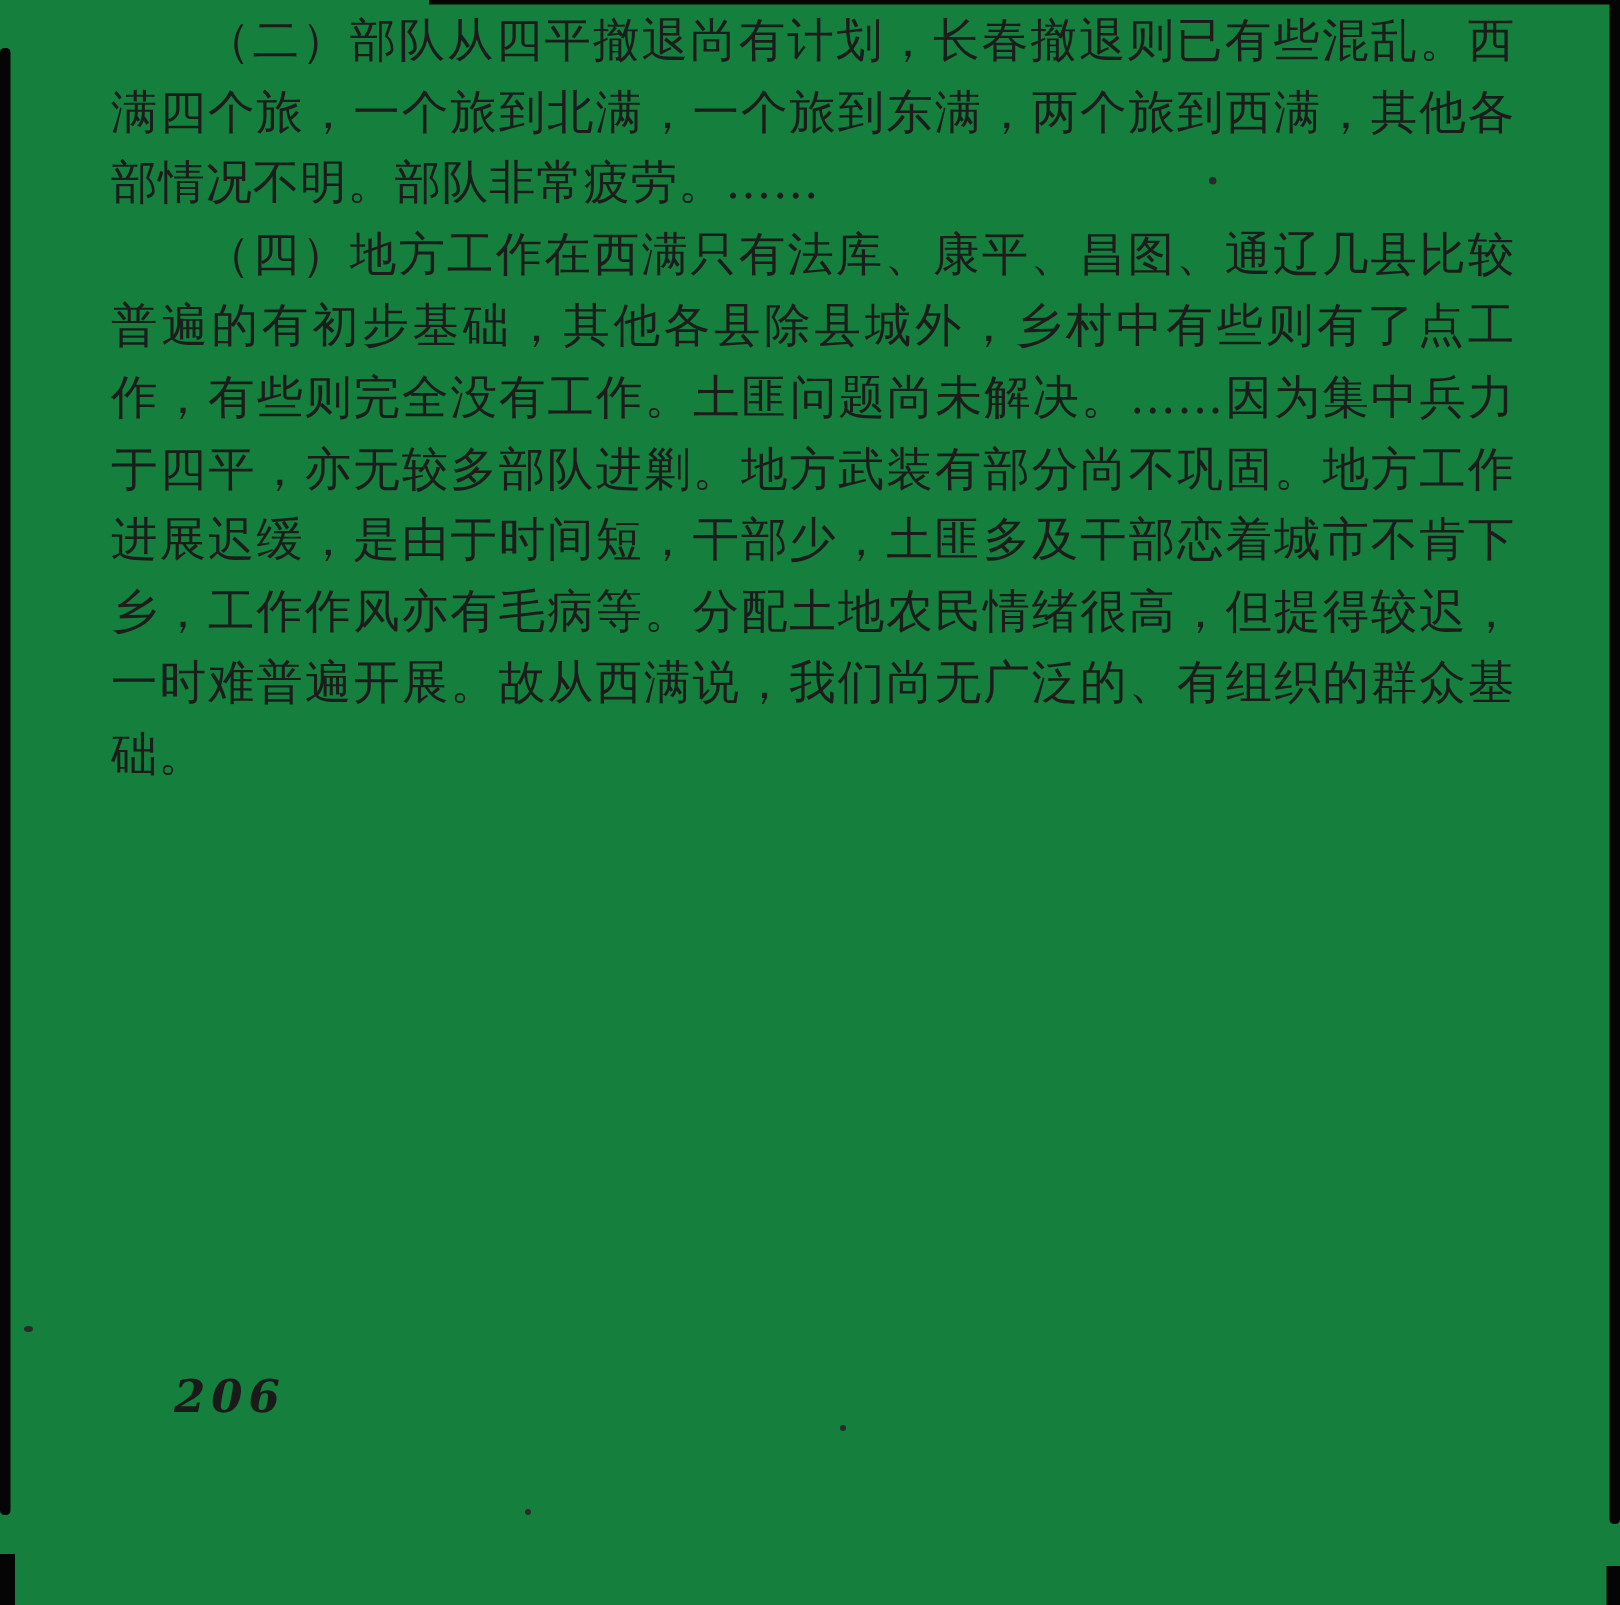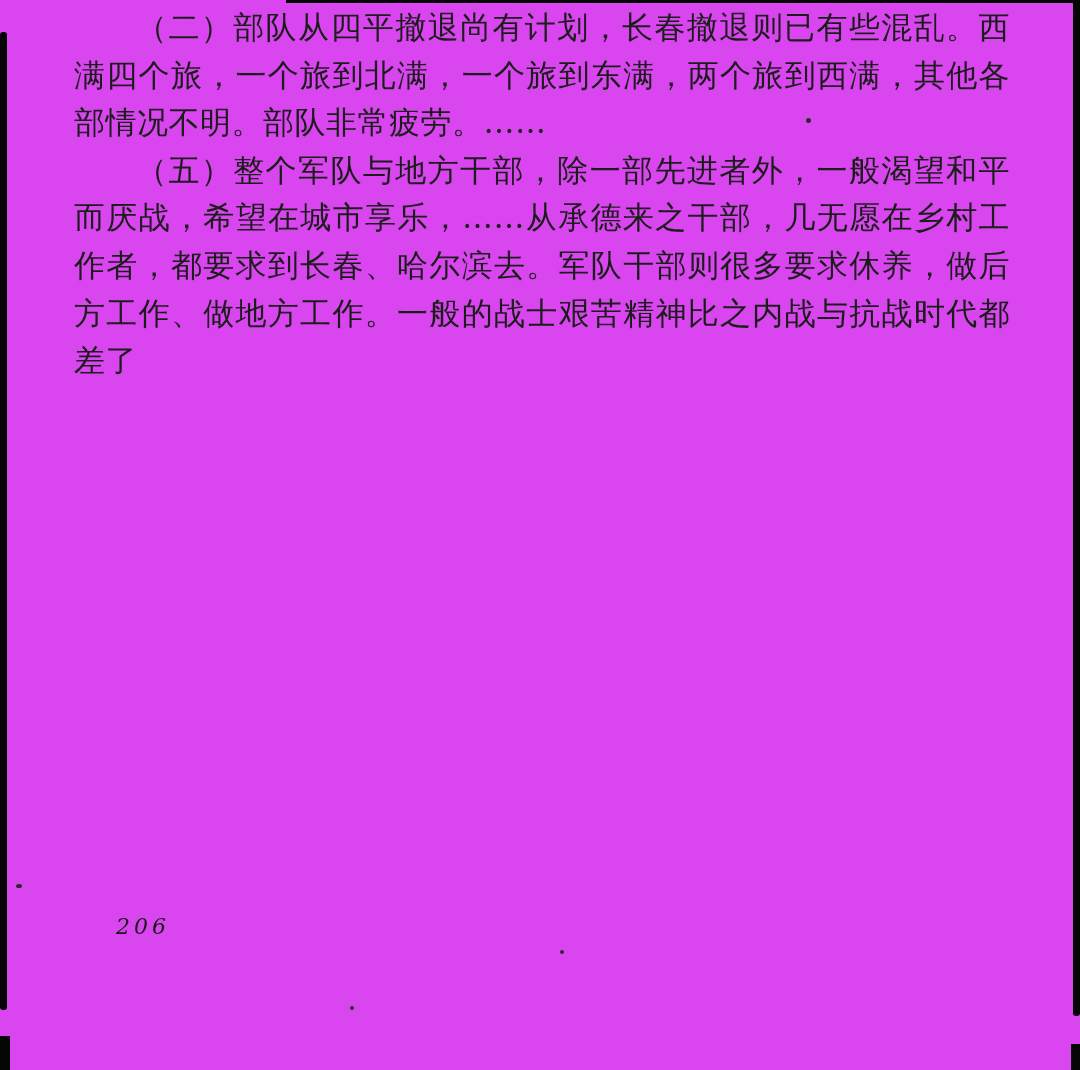--- a/index.html
+++ b/index.html
@@ -10,21 +10,21 @@
     width: 1080px;
     height: 1070px;
     position: relative;
     background: #ffffff;
     overflow: hidden;
     font-family: "DejaVu Serif", "Liberation Serif", serif;
   }
   .scan-page {
     position: absolute;
     inset: 0;
-    background: #d946ef;
+    background: #15803d;
   }
   .text-block {
     position: absolute;
     left: 74px;
     top: 4px;
     width: 936px;
     color: #1c1c1c;
     font-size: 31px;
     line-height: 47.6px;
     text-align: justify;
@@ -33,23 +33,23 @@
   }
   .text-block p {
     margin: 0;
     padding: 0;
     text-indent: 2em;
   }
   .page-number {
     position: absolute;
     left: 84px;
     top: 914px;
-    font-size: 22px;
+    font-size: 30px;
     font-style: italic;
-    font-weight: normal;
+    font-weight: bold;
     letter-spacing: 4px;
     color: #1a1a1a;
     padding-left: 32px;
   }
   
   .edge {
     position: absolute;
     background: #050505;
   }
   .edge-top    { left: 286px; top: 0;      width: 794px; height: 3px; }
@@ -68,21 +68,21 @@
   .speck-3 { left: 560px; top: 950px; width: 4px; height: 4px; }
   .speck-4 { left: 350px; top: 1006px; width: 4px; height: 4px; }
 </style>
 </head>
 <body>
 
 <div class="scan-page">
 
   <div class="text-block">
     <p>（二）部队从四平撤退尚有计划，长春撤退则已有些混乱。西满四个旅，一个旅到北满，一个旅到东满，两个旅到西满，其他各部情况不明。部队非常疲劳。……</p>
-    <p>（五）整个军队与地方干部，除一部先进者外，一般渴望和平而厌战，希望在城市享乐，……从承德来之干部，几无愿在乡村工作者，都要求到长春、哈尔滨去。军队干部则很多要求休养，做后方工作、做地方工作。一般的战士艰苦精神比之内战与抗战时代都差了</p>
+    <p>（四）地方工作在西满只有法库、康平、昌图、通辽几县比较普遍的有初步基础，其他各县除县城外，乡村中有些则有了点工作，有些则完全没有工作。土匪问题尚未解决。……因为集中兵力于四平，亦无较多部队进剿。地方武装有部分尚不巩固。地方工作进展迟缓，是由于时间短，干部少，土匪多及干部恋着城市不肯下乡，工作作风亦有毛病等。分配土地农民情绪很高，但提得较迟，一时难普遍开展。故从西满说，我们尚无广泛的、有组织的群众基础。</p>
   </div>
 
   <div class="page-number">206</div>
 
   <div class="edge edge-top"></div>
   <div class="edge edge-left"></div>
   <div class="edge edge-right"></div>
   <div class="edge edge-bl"></div>
   <div class="edge edge-br"></div>
 

